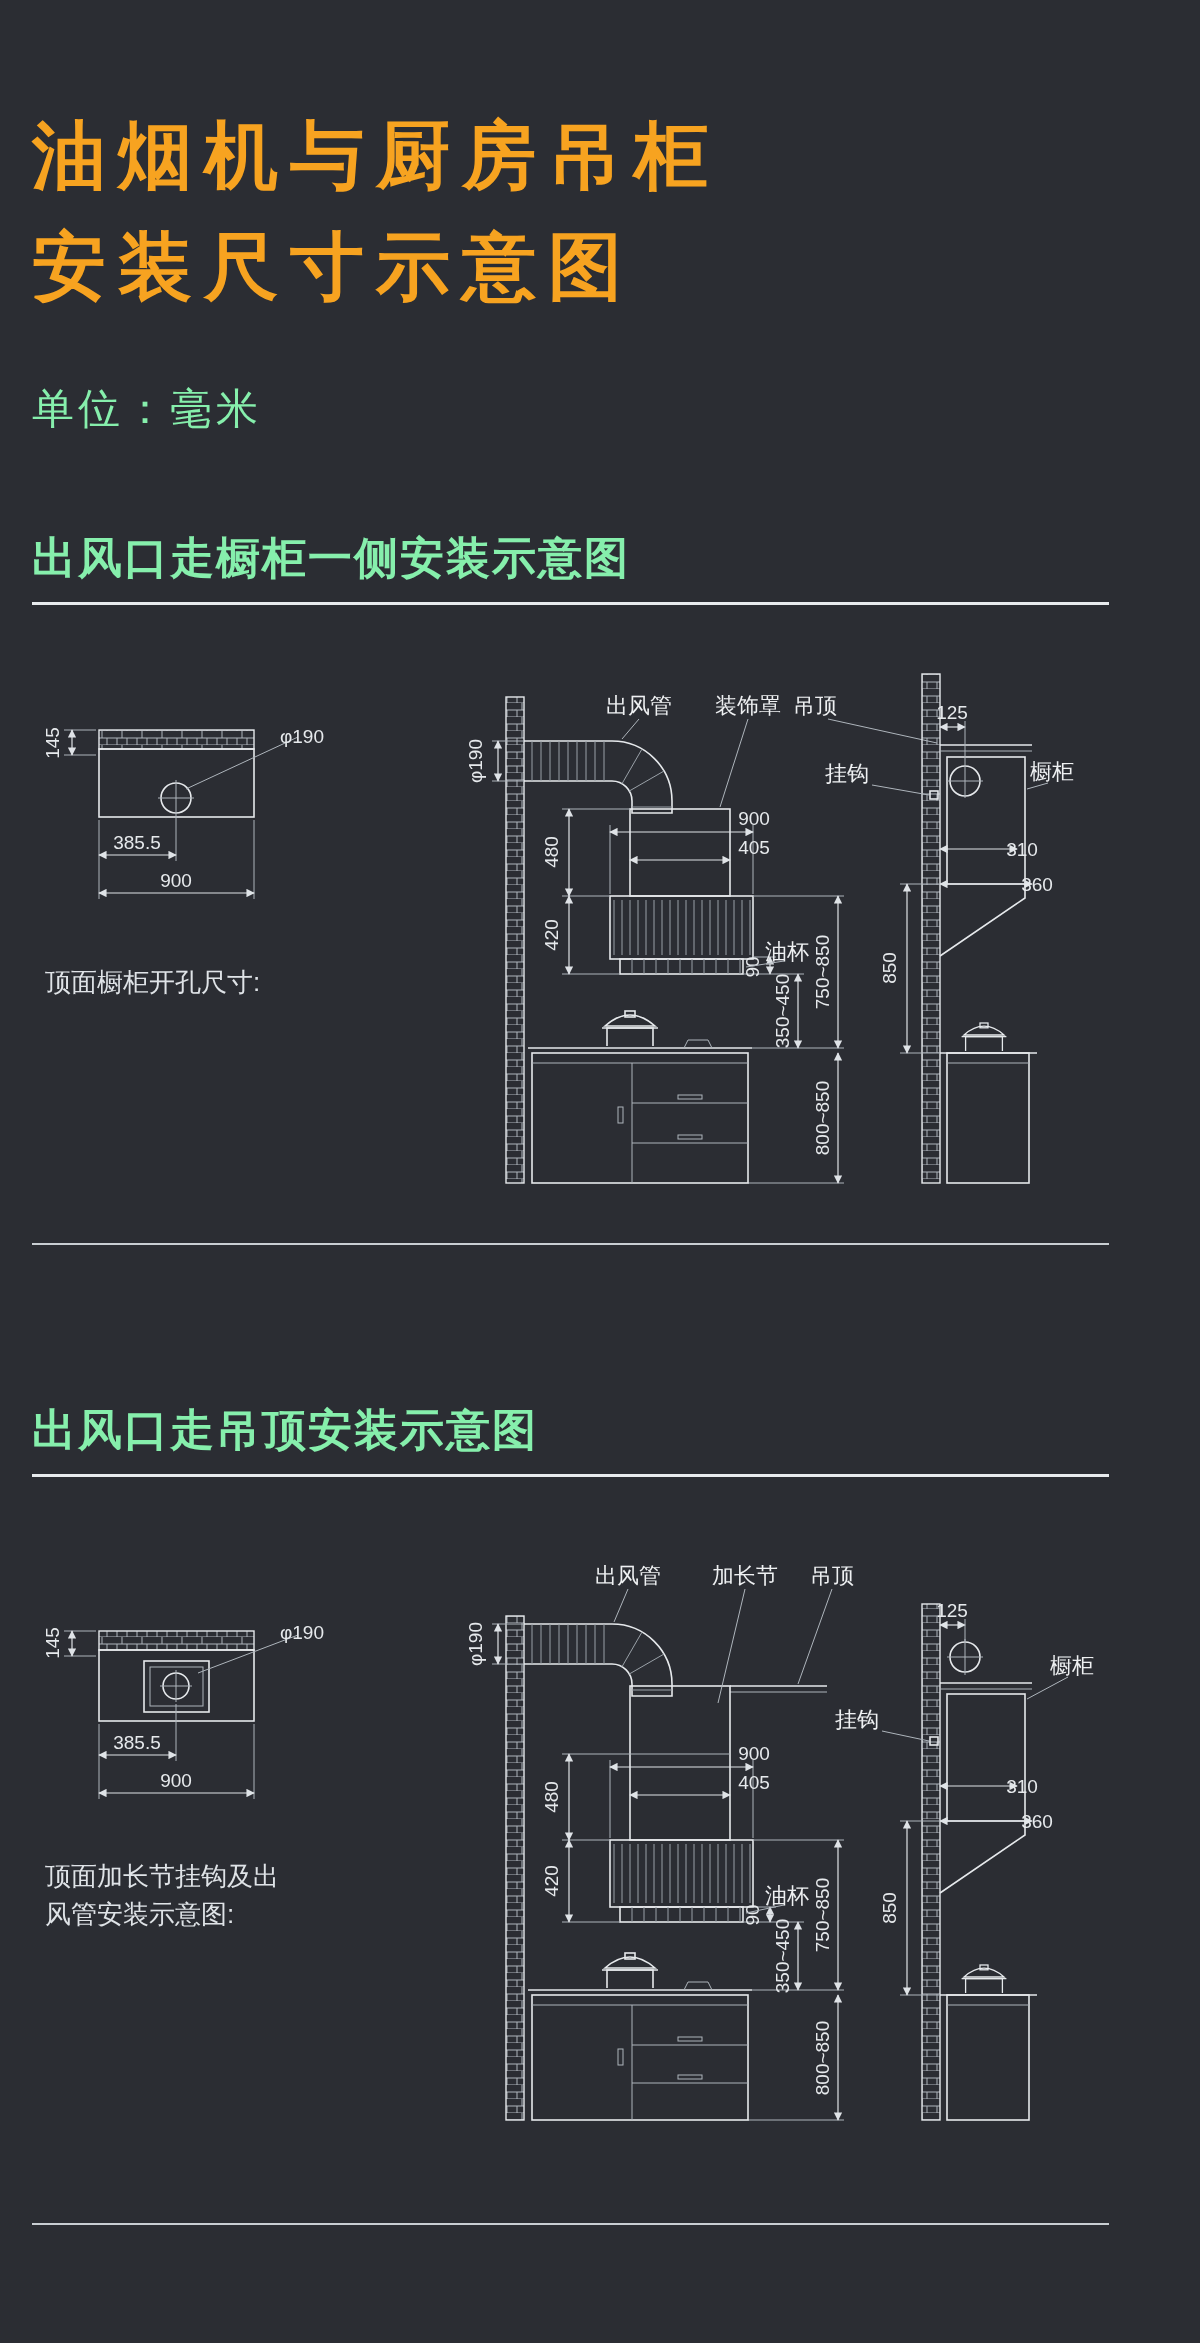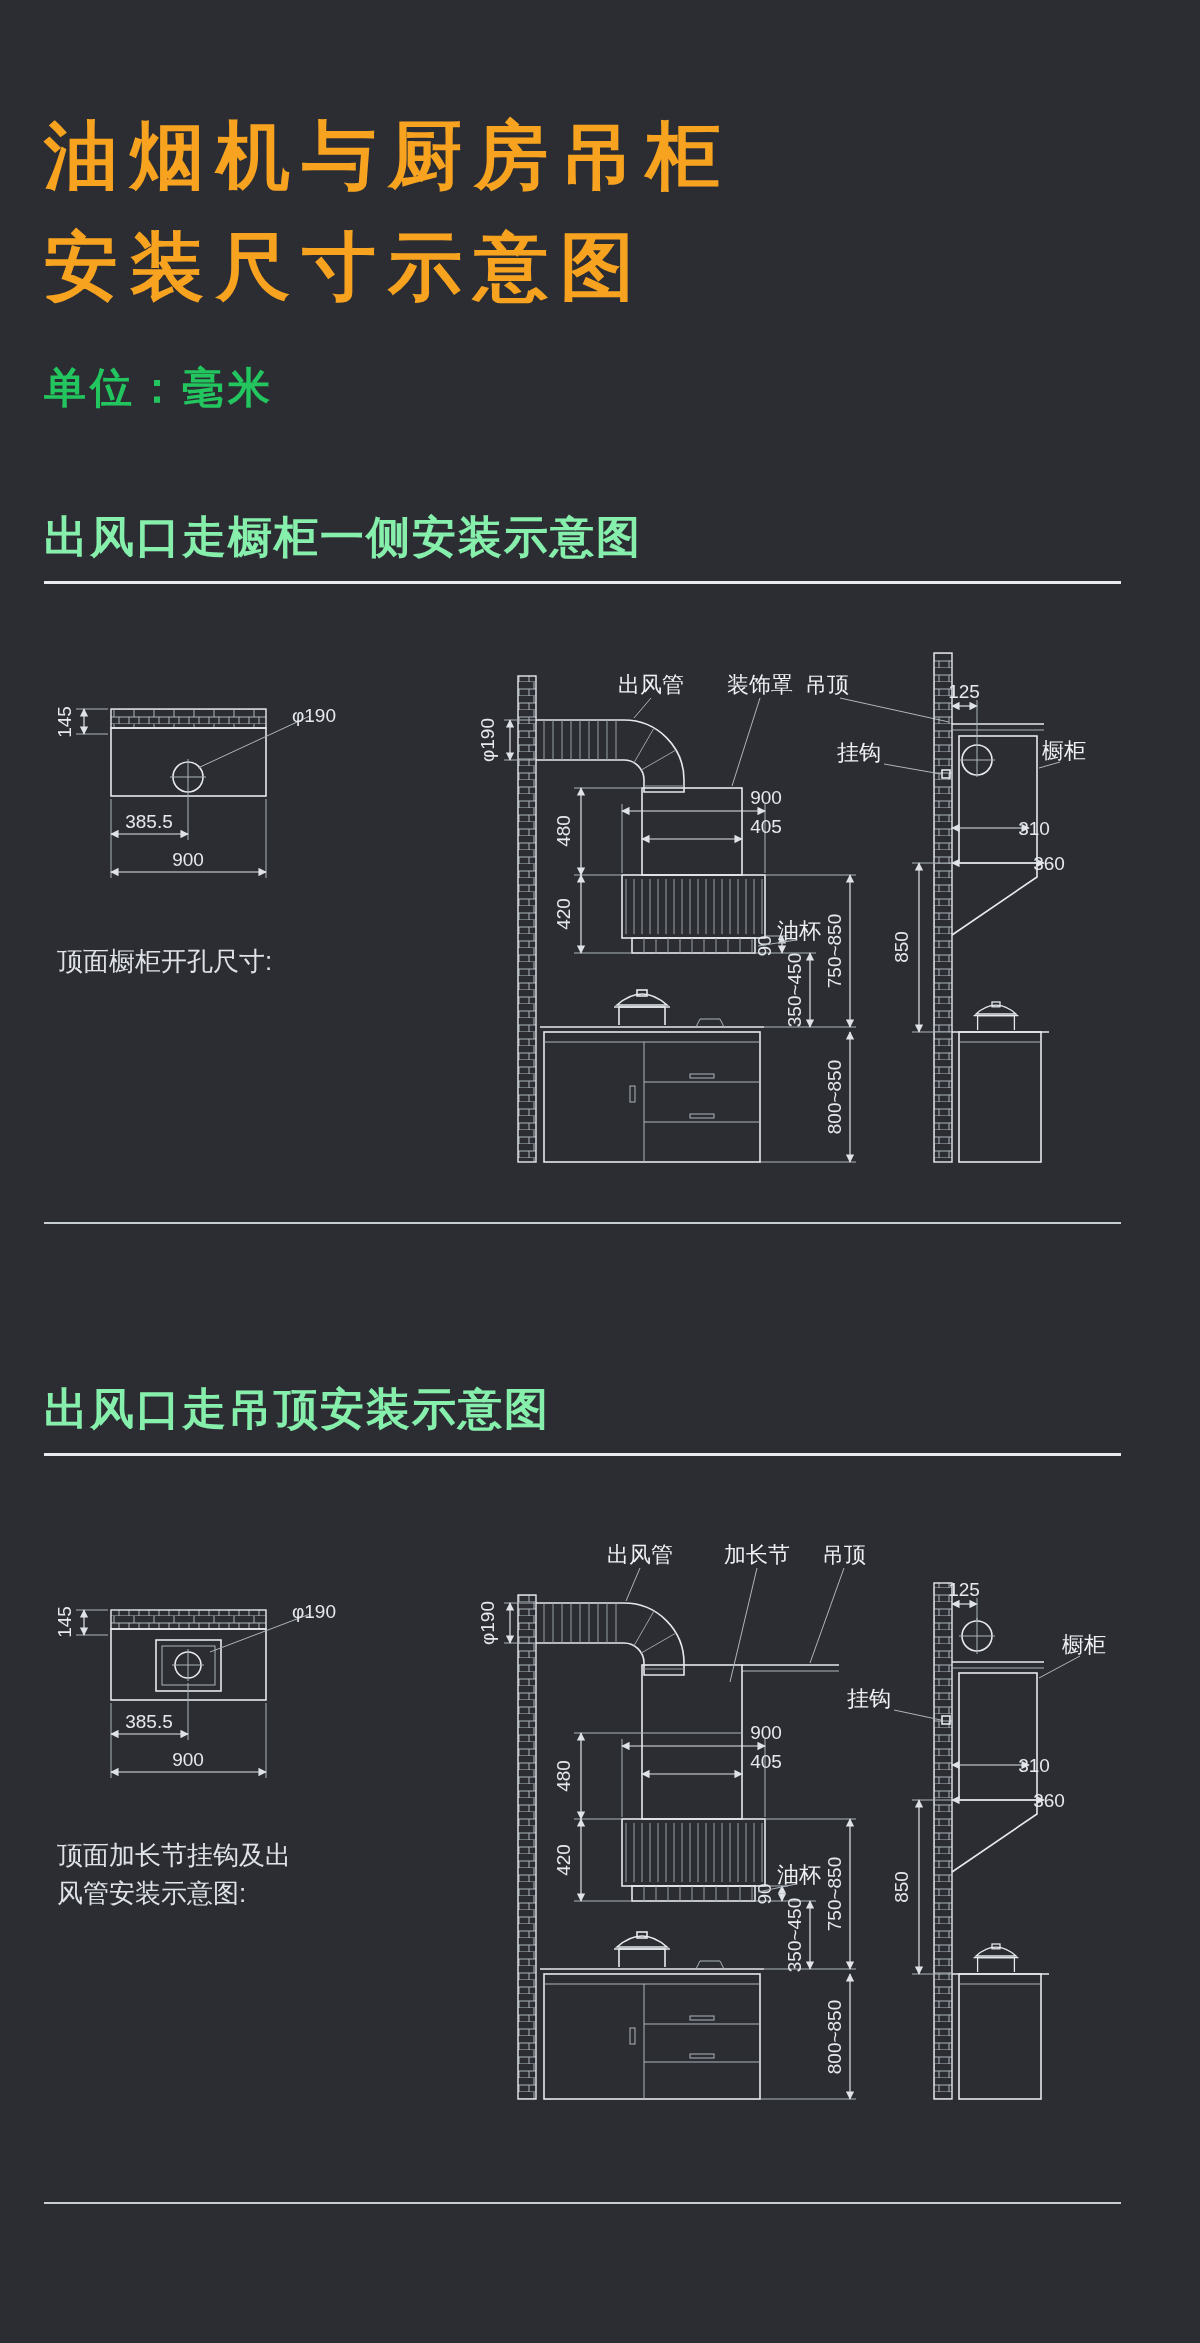--- a/index.html
+++ b/index.html
@@ -1,20 +1,20 @@
 <!DOCTYPE html>
 <html><head>
 <meta charset="utf-8">
 <style>
   html,body{margin:0;padding:0;background:#2b2d33;}
   .page{position:relative;width:1200px;height:2343px;background:#2b2d33;overflow:hidden;
-        box-sizing:border-box;padding-left:44px;font-family:"Liberation Sans",sans-serif;}
+        box-sizing:border-box;padding-left:32px;font-family:"Liberation Sans",sans-serif;}
   .title{margin:100px 0 0 0;font-size:74px;line-height:1.5;font-weight:bold;
          color:#f7a320;letter-spacing:12px;}
-  .unit{margin-top:38px;font-size:42px;color:#22c55e;letter-spacing:4px;font-weight:bold;}
+  .unit{margin-top:59px;font-size:42px;color:#86efac;letter-spacing:4px;}
   .sec-heading{margin:92px 0 0 0;font-size:44px;font-weight:bold;color:#86efac;letter-spacing:2px;}
   .sec-heading.second{margin-top:156px;}
   .rule{width:1077px;height:3px;background:#e8ebee;margin-top:14px;}
   .divider{width:1077px;height:2px;background:#c9ced3;margin-top:22px;}
   .divider.bottom{margin-top:50px;}
   svg{display:block;margin-top:56px;}
   svg.second{margin-top:76px;}
   .ln{stroke:#e6e9ec;stroke-width:1.6;fill:none;}
   .thin{stroke:#aeb5bc;stroke-width:1;fill:none;}
   .dim{stroke:#dfe3e7;stroke-width:1.2;fill:none;}

